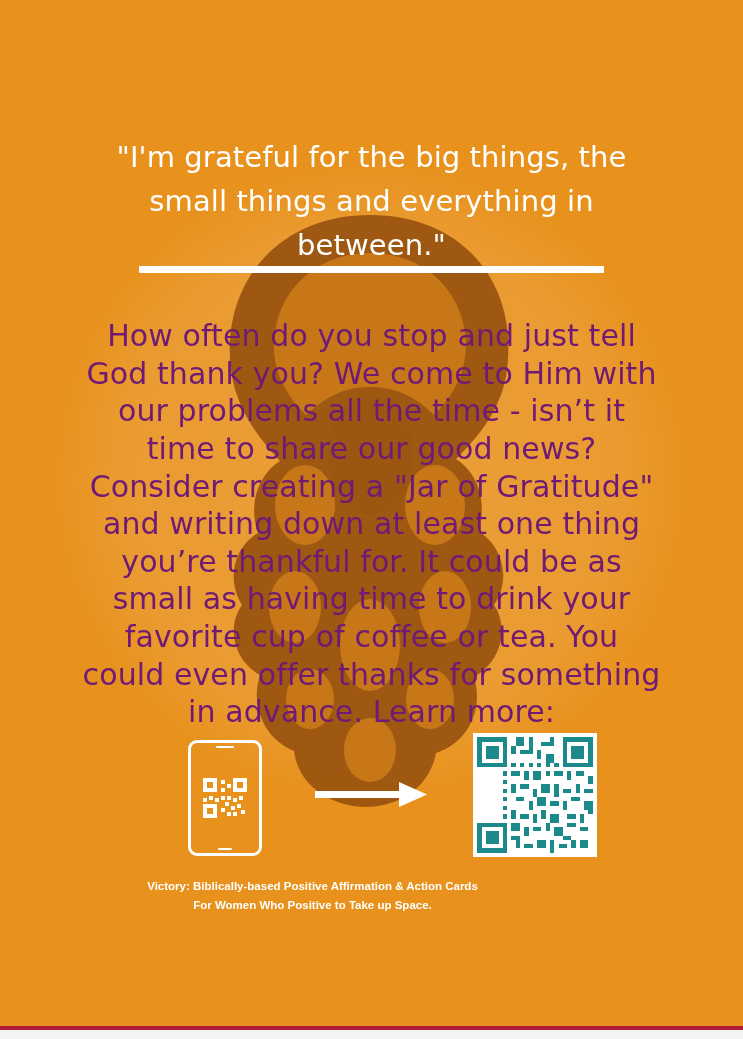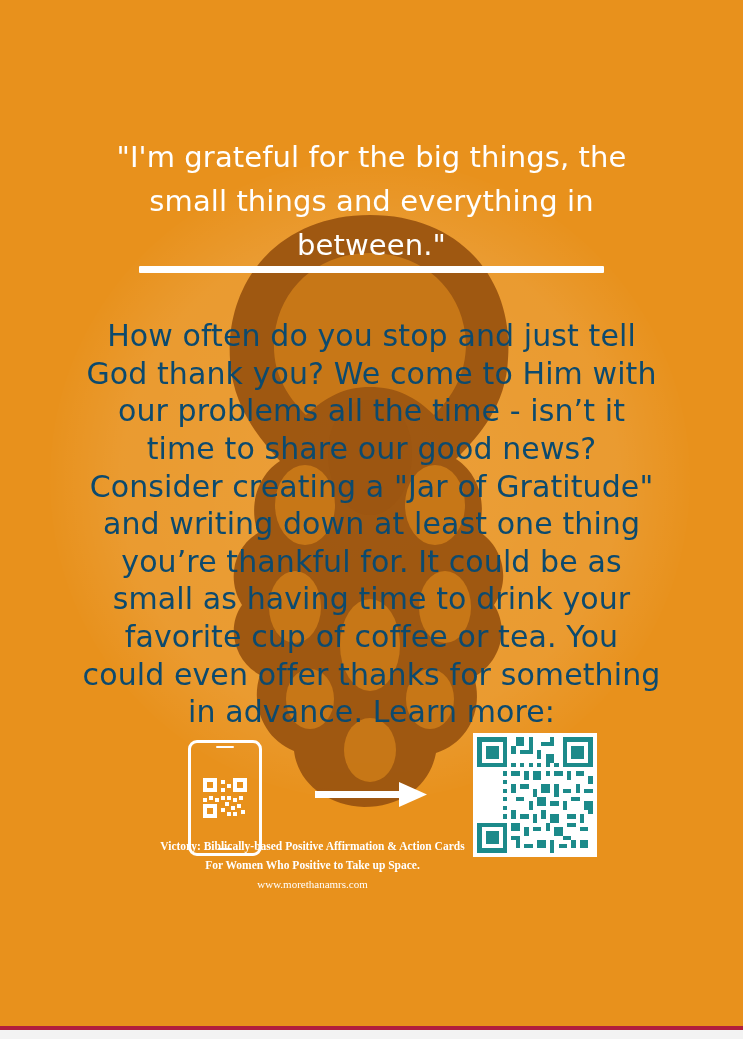--- a/index.html
+++ b/index.html
@@ -68,21 +68,21 @@
     height: 7px;
     background: #ffffff;
     border-radius: 1px;
   }
   .body-text {
     position: absolute;
     left: 80px;
     top: 317px;
     width: 583px;
     text-align: center;
-    color: #0c4a6e;
+    color: #701a75;
     font-size: 30px;
     line-height: 1.255;
     font-weight: 400;
     letter-spacing: 0.1px;
   }
   
   .phone {
     position: absolute;
     left: 188px;
     top: 740px;
@@ -143,27 +143,27 @@
     top: 733px;
     width: 124px;
     height: 124px;
     background: #ffffff;
     padding: 0;
   }
   .qr-big svg { display: block; }
   .footer {
     position: absolute;
     left: 0;
-    top: 837px;
+    top: 877px;
     width: 625px;
     text-align: center;
     color: #ffffff;
     font-size: 11.5px;
     line-height: 1.65;
-    font-family: Liberation Serif, serif;
+    font-family: Liberation Sans, sans-serif;
     font-weight: 700;
   }
   .footer .url {
     font-weight: 400;
     font-size: 11px;
   }
   .bottom-bar {
     position: absolute;
     left: 0;
     bottom: 0;
@@ -350,21 +350,20 @@
           <rect x="25" y="25" width="2" height="2"></rect>
           <rect x="9" y="24" width="2" height="1"></rect>
             <rect x="21" y="24" width="2" height="1"></rect>
         </g>
       </svg>
     </div>
 
     <div class="footer">
       <div>Victory: Biblically-based Positive Affirmation &amp; Action Cards</div>
       <div>For Women Who Positive to Take up Space.</div>
-      <div class="url">www.morethanamrs.com</div>
     </div>
 
   </div>
 
   <div class="bottom-bar">
     <div class="accent"></div>
   </div>
 </div>
 
 </body></html>

